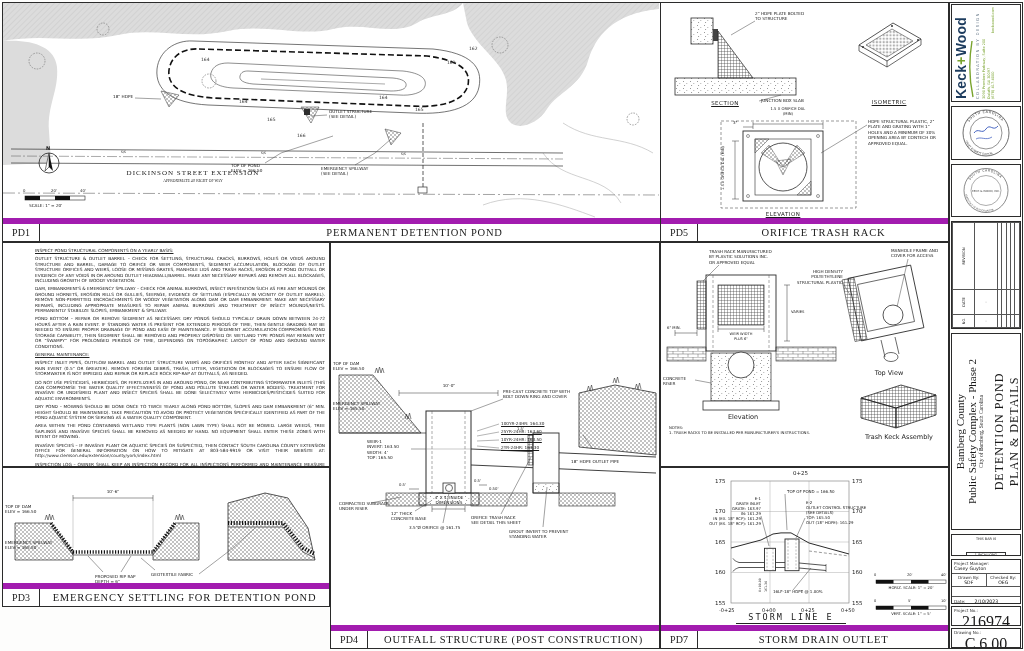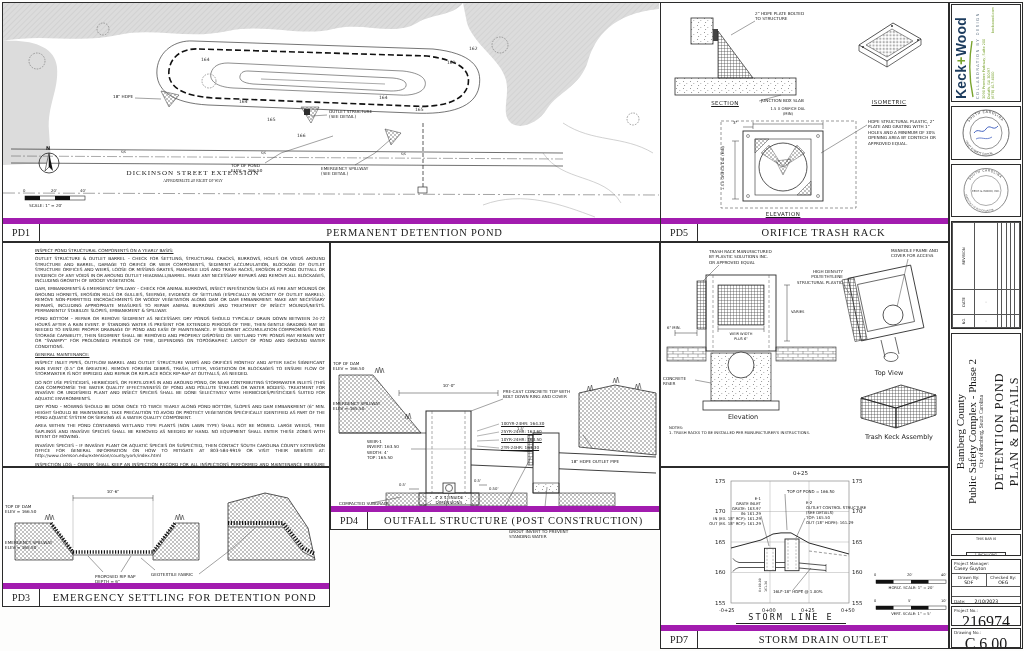--- a/index.html
+++ b/index.html
@@ -310,21 +310,21 @@
   <div class="lb c" style="left:90px;top:21px;width:40px;font-size:4.2px">10'-6"</div>
   <div class="lb" style="left:92px;top:106px;width:48px">PROPOSED RIP RAP
 DEPTH = 6"</div>
   <div class="lb" style="left:148px;top:104px;width:48px">GEOTEXTILE FABRIC</div>
   <div class="ptbar">
     <div class="pid">PD3</div>
     <div class="pt">EMERGENCY SETTLING FOR DETENTION POND</div>
   </div>
 </div>
 
-<div class="panel" style="left:330px;top:242px;width:330px;height:288px">
+<div class="panel" style="left:330px;top:242px;width:330px;height:407px">
   <svg width="328" height="383" viewBox="0 0 328 383">
 
     <polygon points="8,132 42,132 90,190 8,190" fill="url(#px)" stroke="#2b2b2b" stroke-width="0.7"></polygon>
     <path d="M44,130 l1.5,-5 l1.5,5 l1.5,-6 l1.5,6 l1.5,-5 l1.5,5" fill="none" stroke="#333" stroke-width="0.6"></path>
     <path d="M74,176 l1.5,-5 l1.5,5 l1.5,-6 l1.5,6" fill="none" stroke="#333" stroke-width="0.6"></path>
     <line x1="8" y1="190" x2="95" y2="190" stroke="#2b2b2b" stroke-width="0.7"></line>
 
     <line x1="68" y1="150" x2="167" y2="150" stroke="#333" stroke-width="0.5"></line>
     <line x1="68" y1="147" x2="68" y2="153" stroke="#333" stroke-width="0.5"></line>
     <line x1="167" y1="147" x2="167" y2="153" stroke="#333" stroke-width="0.5"></line>

